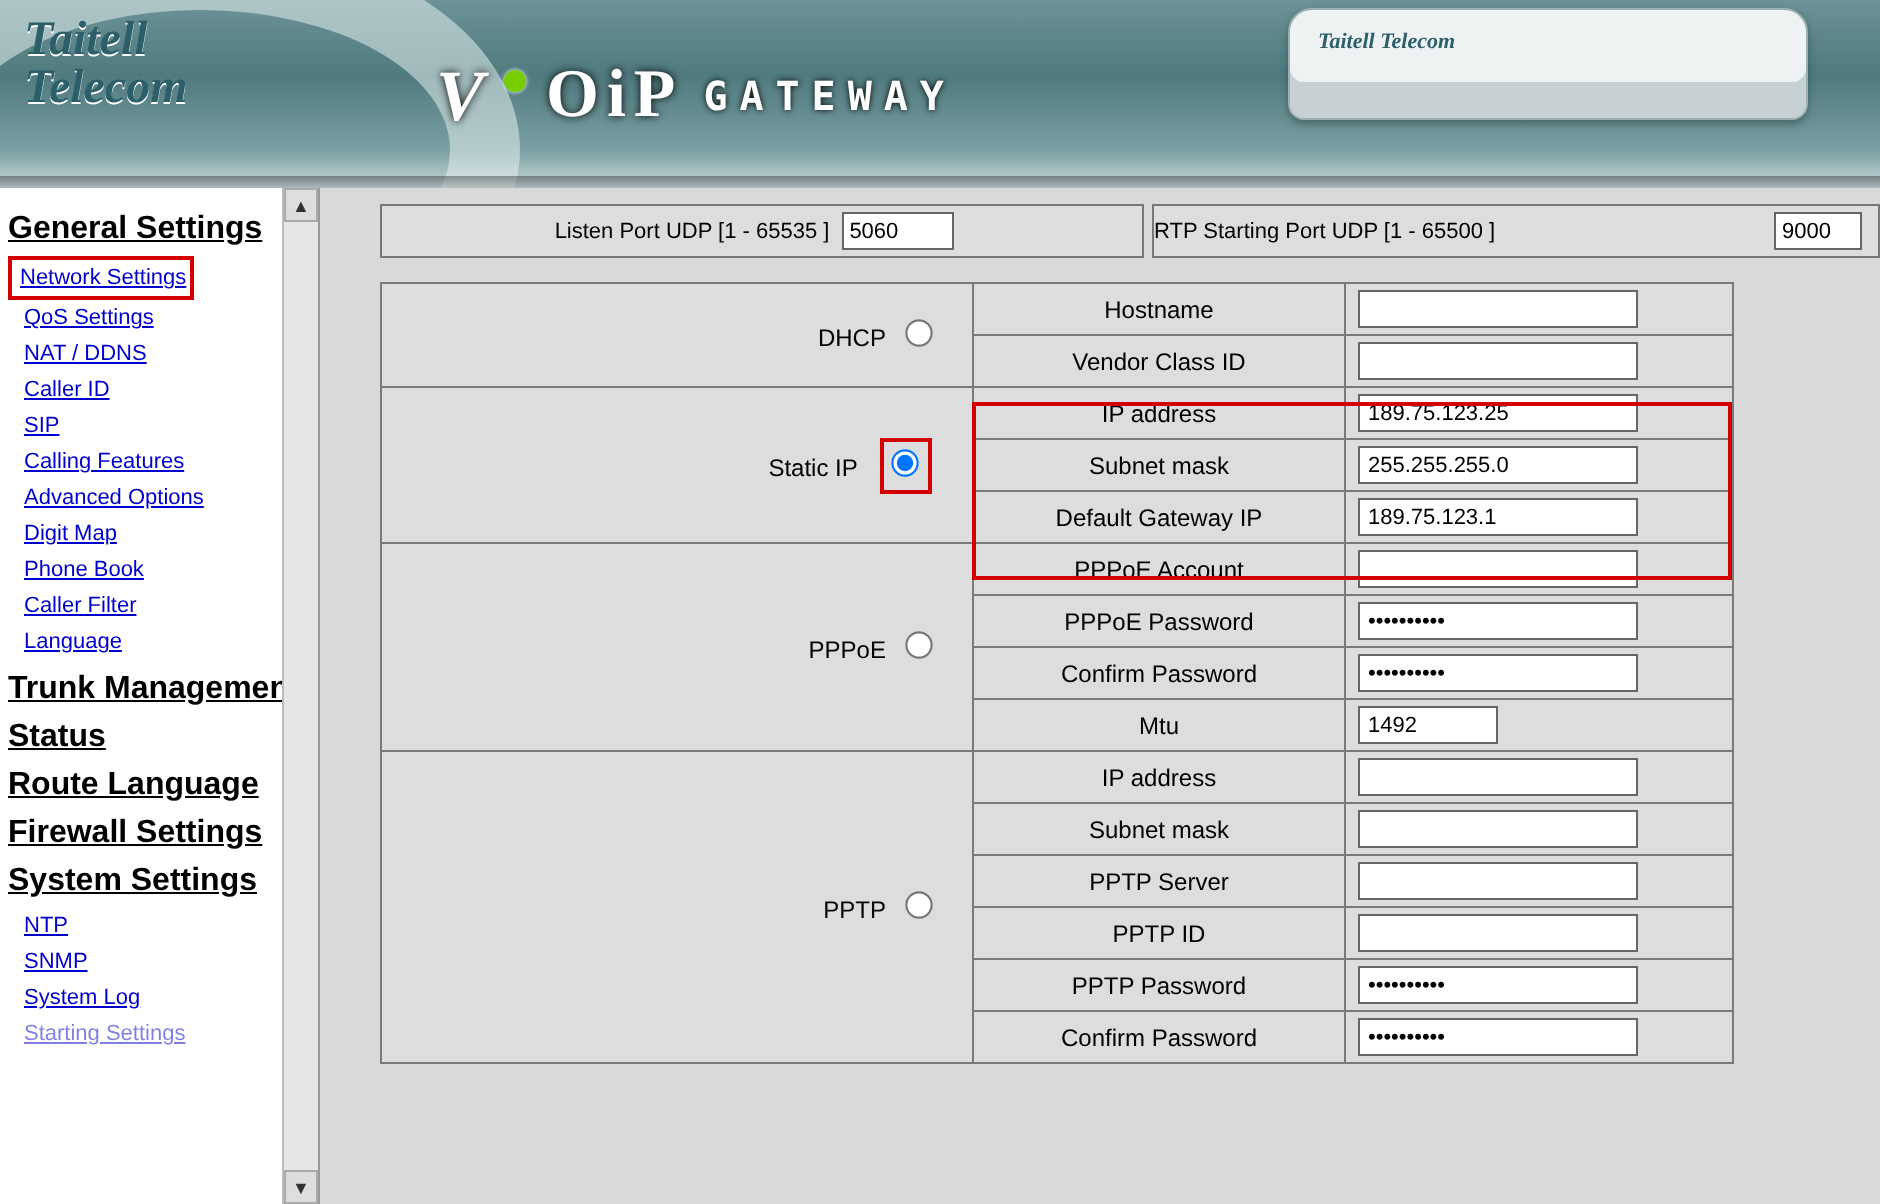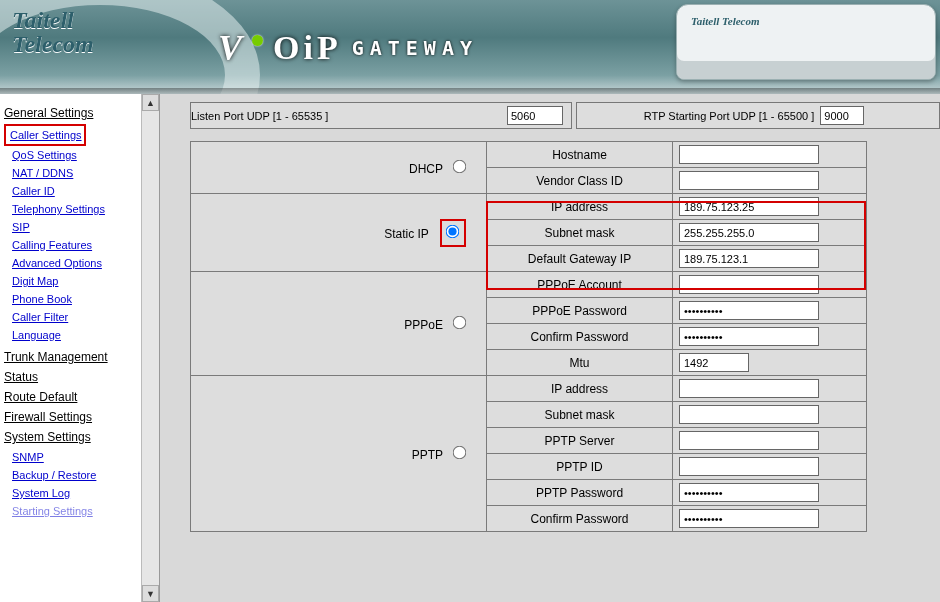--- a/index.html
+++ b/index.html
@@ -7,43 +7,43 @@
   
   .header { position: relative; height: 94px; background: linear-gradient(#6d9397 0%, #4f7a7e 40%, #7ba0a3 80%, #c9d8da 100%); overflow: hidden; }
   .swoosh   { position: absolute; left: -60px; top: -30px; width: 320px; height: 210px; border: 35px solid #e4eeef; border-radius: 50%; opacity: .55; }
   .brand    { position: absolute; left: 12px; top: 8px; font: italic bold 24px/1 Georgia, serif; color:#2d5f6b; text-shadow: 0 1px 0 #fff; }
   .brand span{ display:block; }
   .logo     { position: absolute; left: 218px; top: 30px; display:flex; align-items:center; gap:10px; }
   .logo .v  { font: italic bold 36px/1 Georgia, serif; color:#fff; text-shadow:0 0 4px #000; }
   .logo .dot{ width:11px; height:11px; border-radius:50%; background:#7c0; box-shadow:0 0 2px #fff; display:inline-block; transform:translateY(-8px); }
   .logo .oip{ font: bold 34px/1 Georgia, serif; color:#fff; letter-spacing:4px; text-shadow:0 0 4px #000;}
   .logo .gw { font: bold 20px/1 monospace; color:#fff; letter-spacing:6px; text-shadow:0 0 3px #000;}
-  .device   { position:absolute; right:4px; top:4px; width:260px; height:76px; background:#eef2f3; border-radius:12px 12px 8px 8px; border:1px solid #9bb0b2; box-shadow:inset 0 -18px 0 #c7d0d2, 0 2px 4px rgba(0,0,0,.3); }
+  .device   { position:absolute; right:36px; top:4px; width:260px; height:56px; background:#eef2f3; border-radius:12px 12px 8px 8px; border:1px solid #9bb0b2; box-shadow:inset 0 -18px 0 #c7d0d2, 0 2px 4px rgba(0,0,0,.3); }
   .device-label{ position:absolute; left:14px; top:10px; font:italic bold 11px Georgia; color:#2d5f6b;}
   .shadow   { position:absolute; left:0; right:0; top:88px; height:10px; background:linear-gradient(rgba(0,0,0,.35), transparent); }
 
   
   .main { display:flex; height:508px; }
   .sidebar { width:160px; border-right:1px solid #999; background:#fff; position:relative; }
   .sb-scroll { position:absolute; top:0; right:0; width:18px; height:100%; background:#e6e6e6; border-left:1px solid #bbb; }
   .sb-btn   { height:17px; background:#ddd; border:1px solid #aaa; display:flex; align-items:center; justify-content:center; font-size:9px; color:#333; }
   .sb-btn.bot { position:absolute; bottom:0; left:0; right:0; }
   .sb-content { padding:6px 4px 6px 4px; }
-  .cat      { font-weight:normal; color:#000; text-decoration:underline; margin:6px 0 4px; font-size:12px;}
+  .cat      { font-weight:bold; color:#000; text-decoration:underline; margin:6px 0 4px; font-size:16px;}
   .lnk      { color:#0000cc; text-decoration:underline; padding:3px 0 3px 8px; display:block; cursor:pointer; font-size:11px;}
   .hl       { border:2px solid #d40000; display:inline-block; padding:0 2px; }
 
   .content  { flex:1; background:#d9d9d9; position:relative; overflow:hidden; }
   .content-inner { padding:0; }
 
   
   .portrow  { display:flex; margin:8px 0 12px 30px; }
   .portcell { border:1px solid #777; background:#ddd; padding:3px 8px 3px 0; display:flex; align-items:center;}
-  .portcell:first-child { width:382px; justify-content:space-between; }
-  .portcell:last-child  { flex:1; justify-content:center; margin-left:4px; padding-right:8px;}
+  .portcell:first-child { width:382px; justify-content:center; }
+  .portcell:last-child  { flex:1; justify-content:space-between; margin-left:4px; padding-right:8px;}
   .inp-small{ width:56px; height:19px; border:1px solid #666; background:#fff; font-size:11px; padding:1px 3px; margin-left:6px;}
   .inp-small.tiny { width:44px; }
 
   
   .cfg       { margin-left:30px; border-collapse:collapse; }
   .cfg td    { border:1px solid #7a7a7a; background:#ddd; font-size:12px; }
   .radcol    { width:296px; text-align:right; padding-right:20px; vertical-align:middle; white-space:nowrap; }
   .lblcol    { width:186px; text-align:center; padding:4px 8px; }
   .valcol    { width:194px; text-align:left; padding:3px 6px; }
   .inp       { width:140px; height:19px; border:1px solid #666; background:#fff; font-size:11px; padding:1px 4px; font-family:Verdana, sans-serif; }
@@ -72,41 +72,40 @@
   </div>
   <div class="shadow"></div>
 </div>
 
 <div class="main">
 
   <div class="sidebar">
     <div class="sb-content">
       <div class="cat">General Settings</div>
       <span class="hl">
-        <a class="lnk" style="padding-left:2px">Caller Settings</a>
+        <a class="lnk" style="padding-left:2px">Network Settings</a>
       </span>
       <a class="lnk">QoS Settings</a>
       <a class="lnk">NAT / DDNS</a>
       <a class="lnk">Caller ID</a>
-      <a class="lnk">Telephony Settings</a>
       <a class="lnk">SIP</a>
       <a class="lnk">Calling Features</a>
       <a class="lnk">Advanced Options</a>
       <a class="lnk">Digit Map</a>
       <a class="lnk">Phone Book</a>
       <a class="lnk">Caller Filter</a>
       <a class="lnk">Language</a>
 
       <div class="cat">Trunk Management</div>
       <div class="cat">Status</div>
-      <div class="cat">Route Default</div>
+      <div class="cat">Route Language</div>
       <div class="cat">Firewall Settings</div>
       <div class="cat">System Settings</div>
+      <a class="lnk">NTP</a>
       <a class="lnk">SNMP</a>
-      <a class="lnk">Backup / Restore</a>
       <a class="lnk">System Log</a>
       <a class="lnk" style="opacity:.5">Starting Settings</a>
     </div>
     <div class="sb-scroll">
       <div class="sb-btn">▲</div>
       <div class="sb-btn bot">▼</div>
     </div>
   </div>
 
   <div class="content">

